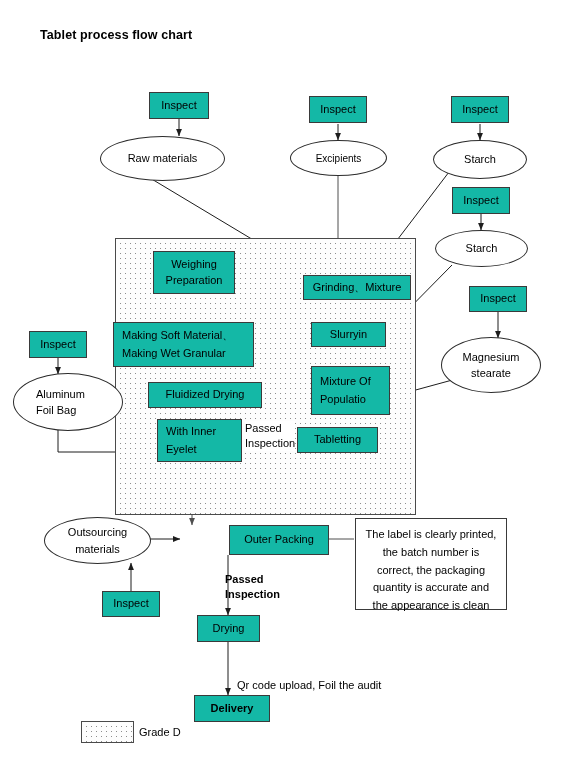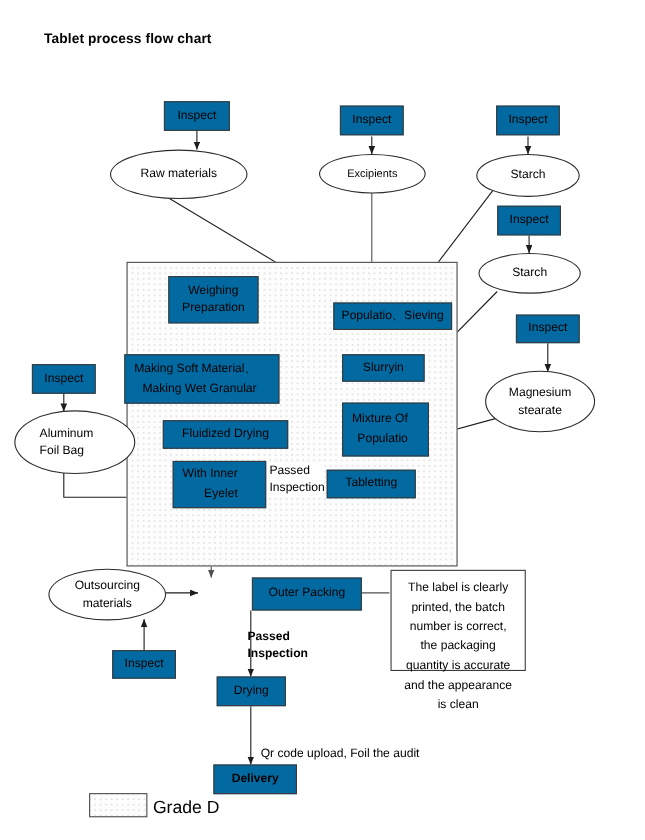--- a/index.html
+++ b/index.html
@@ -15,28 +15,28 @@
 
   .title{
     position:absolute;font-size:12.5px;font-weight:bold;letter-spacing:.1px;
     white-space:nowrap;
   }
 
   .boxn{
     position:absolute;
     box-sizing:border-box;
     border:1px solid #3a3a3a;
-    background:#0369a1;
+    background:#14b8a6;
     display:flex;align-items:center;justify-content:center;
     font-size:11px;
     line-height:1.45;
     text-align:center;
     z-index:3;
   }
-  .boxn.ml{justify-content:flex-start;padding-left:8px;text-align:right;line-height:1.55;}
+  .boxn.ml{justify-content:flex-start;padding-left:8px;text-align:left;line-height:1.55;}
 
   .ell{
     position:absolute;
     box-sizing:border-box;
     border:1px solid #2b2b2b;
     border-radius:50%;
     background:#fff;
     display:flex;align-items:center;justify-content:center;
     font-size:11px;line-height:1.5;text-align:center;
     z-index:3;
@@ -62,21 +62,21 @@
   .lbl.boxed{background:#fff;}
 
   .note{
     position:absolute;box-sizing:border-box;
     border:1px solid #3a3a3a;background:#fff;
     font-size:11px;line-height:1.62;text-align:center;
     padding:7px 8px 0 8px;
     z-index:3;
   }
 
-  .legend-text{position:absolute;font-size:16px;z-index:4;}
+  .legend-text{position:absolute;font-size:11px;z-index:4;}
 </style>
 </head>
 <body>
 
 <div id="canvas">
 
   <div class="gradeD" style="left:115px;top:238px;width:301px;height:277px;"></div>
 
   <svg id="wires" viewBox="0 0 586 764">
     <defs>
@@ -165,21 +165,21 @@
 stearate</div>
 
   <div class="boxn" style="left:29px;top:331px;width:58px;height:27px;">Inspect</div>
 
   <div class="ell lft" style="left:13px;top:373px;width:110px;height:58px;white-space:pre-line;">Aluminum
 Foil Bag</div>
 
   <div class="boxn" style="left:153px;top:251px;width:82px;height:43px;white-space:pre-line;">Weighing
 Preparation</div>
 
-  <div class="boxn" style="left:303px;top:275px;width:108px;height:25px;">Populatio、Sieving</div>
+  <div class="boxn" style="left:303px;top:275px;width:108px;height:25px;">Grinding、Mixture</div>
 
   <div class="boxn ml" style="left:113px;top:322px;width:141px;height:45px;white-space:pre-line;">Making Soft Material、
 Making Wet Granular</div>
 
   <div class="boxn" style="left:311px;top:322px;width:75px;height:25px;">Slurryin</div>
 
   <div class="boxn" style="left:148px;top:382px;width:114px;height:26px;">Fluidized Drying</div>
 
   <div class="boxn ml" style="left:311px;top:366px;width:79px;height:49px;white-space:pre-line;">Mixture Of
 Populatio</div>
@@ -192,21 +192,21 @@
   <div class="lbl boxed" style="left:245px;top:421px;">Passed
 Inspection</div>
 
   <div class="ell" style="left:44px;top:517px;width:107px;height:47px;white-space:pre-line;">Outsourcing
 materials</div>
 
   <div class="boxn" style="left:102px;top:591px;width:58px;height:26px;">Inspect</div>
 
   <div class="boxn" style="left:181px;top:525px;width:100px;height:30px;margin-left:48px;">Outer Packing</div>
 
-  <div class="note" style="left:355px;top:518px;width:123px;height:92px;">The label is clearly printed, the batch number is correct, the packaging quantity is accurate and the appearance is clean</div>
+  <div class="note" style="left:355px;top:518px;width:152px;height:92px;">The label is clearly printed, the batch number is correct, the packaging quantity is accurate and the appearance is clean</div>
 
   <div class="lbl bold" style="left:225px;top:572px;">Passed
 Inspection</div>
 
   <div class="boxn" style="left:197px;top:615px;width:63px;height:27px;">Drying</div>
 
   <div class="lbl" style="left:237px;top:678px;white-space:nowrap;">Qr code upload, Foil the audit</div>
 
   <div class="boxn" style="left:194px;top:695px;width:76px;height:27px;font-weight:bold;">Delivery</div>
 

